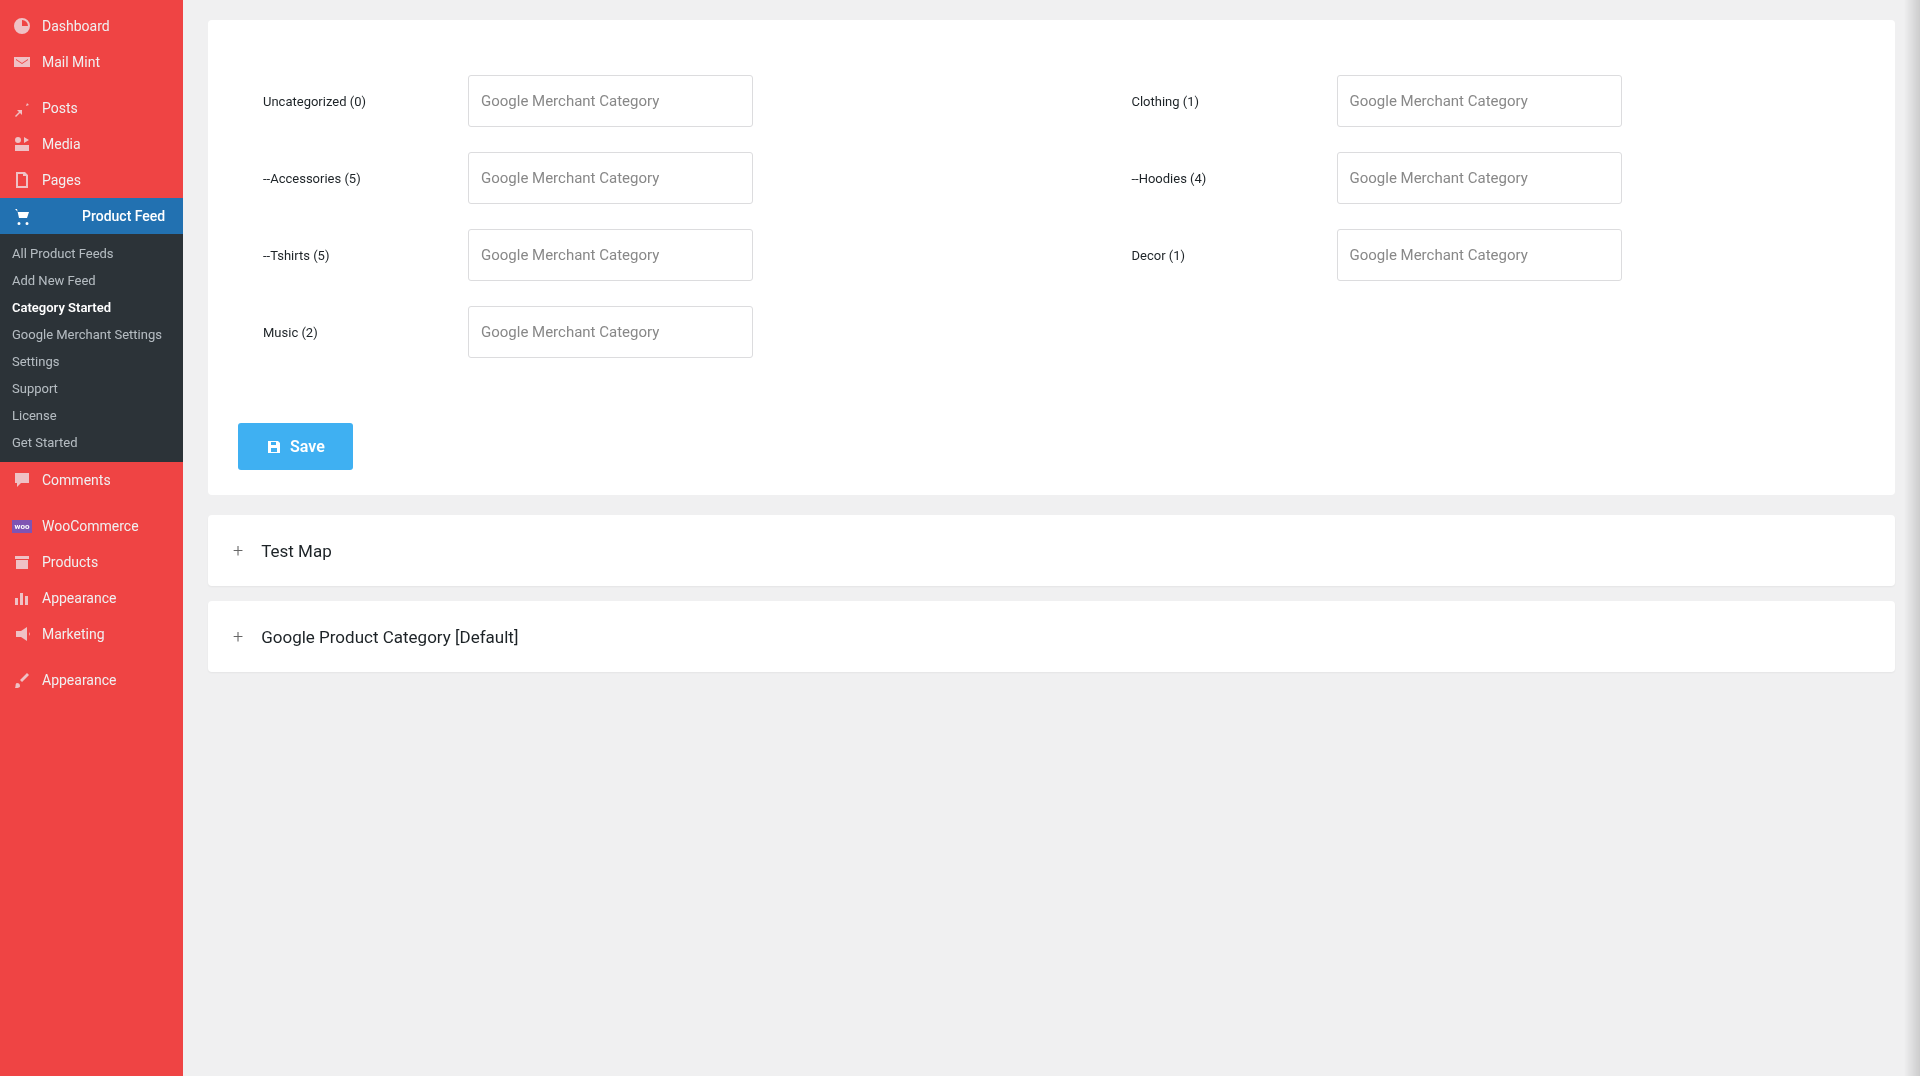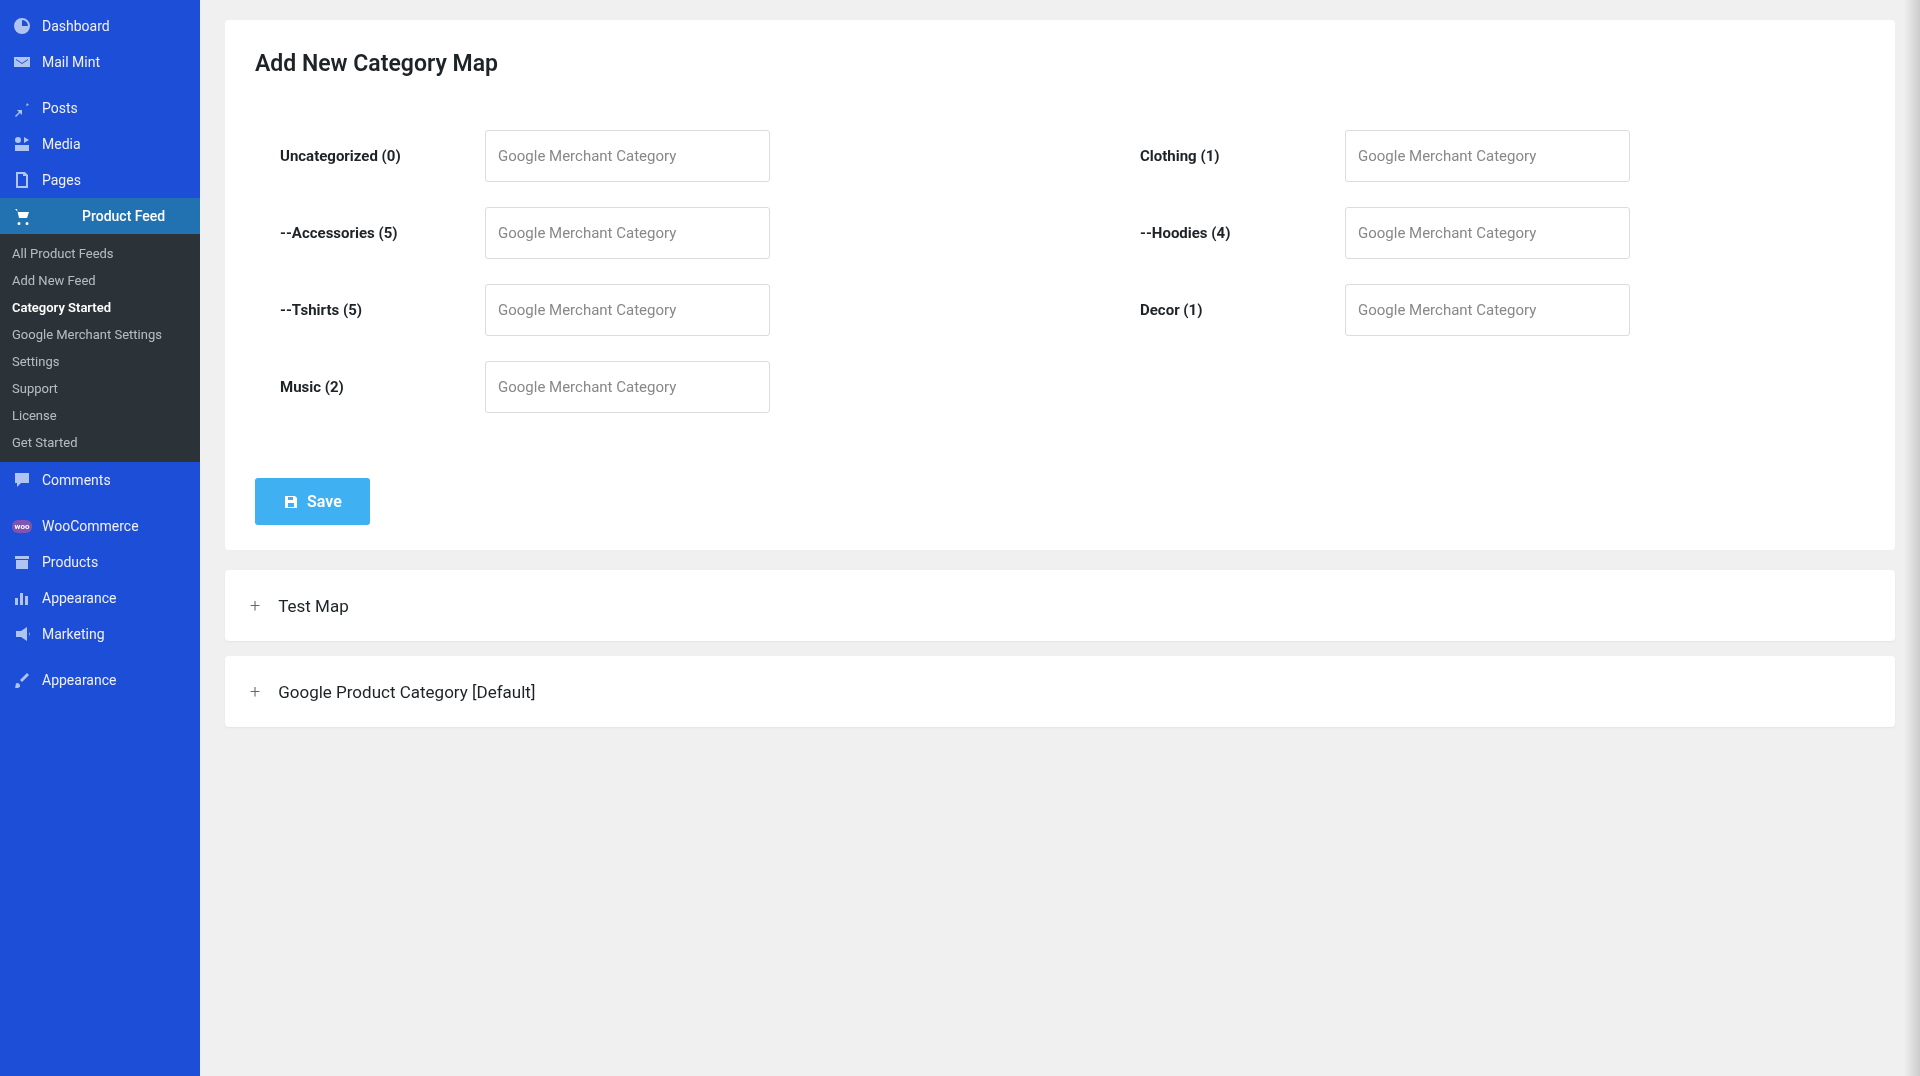--- a/index.html
+++ b/index.html
@@ -7,22 +7,22 @@
       padding: 0;
       box-sizing: border-box;
       font-family: -apple-system, BlinkMacSystemFont, "Segoe UI", Roboto, Oxygen-Sans, Ubuntu, Cantarell, "Helvetica Neue", sans-serif;
     }
     body {
       display: flex;
       min-height: 100vh;
       background: #f0f0f1;
     }
     .sidebar {
-      width: 200px;
-      background: #1d4ed8;
+      width: 183px;
+      background: #ef4444;
       color: #f0f0f1;
       flex-shrink: 0;
       padding-top: 8px;
     }
     .menu-item {
       display: flex;
       align-items: center;
       padding: 8px 12px;
       color: #f0f0f1;
       cursor: pointer;
@@ -125,22 +125,22 @@
       display: grid;
       grid-template-columns: 1fr 1fr;
       gap: 0 160px;
     }
     .category-row {
       display: flex;
       align-items: center;
       margin-bottom: 25px;
     }
     .category-label {
-      font-size: 15px;
-      font-weight: 700;
+      font-size: 13px;
+      font-weight: 400;
       color: #1d2327;
       width: 205px;
       flex-shrink: 0;
     }
     .category-input {
       width: 285px;
       height: 52px;
       border: 1px solid #dcdcde;
       border-radius: 3px;
       padding: 0 12px;
@@ -275,21 +275,21 @@
     <span class="menu-icon">
       <svg width="20" height="20" viewBox="0 0 20 20" fill="currentColor">
           <path d="M3 3h14v10H9l-4 4v-4H3V3z"></path>
         </svg>
     </span>
     <span>Comments</span>
   </div>
   <div style="height: 10px"></div>
   <div class="menu-item main">
     <span class="menu-icon">
-      <span style="background:#7f54b3;color:#fff;font-size:8px;font-weight:bold;padding:2px 3px;border-radius:6px">woo</span>
+      <span style="background:#7f54b3;color:#fff;font-size:8px;font-weight:bold;padding:2px 3px;border-radius:0">woo</span>
     </span>
     <span>WooCommerce</span>
   </div>
   <div class="menu-item main">
     <span class="menu-icon">
       <svg width="20" height="20" viewBox="0 0 20 20" fill="currentColor">
           <path d="M3 4h14v3H3V4zm1 4h12v9H4V8z"></path>
         </svg>
     </span>
     <span>Products</span>
@@ -316,21 +316,20 @@
       <svg width="20" height="20" viewBox="0 0 20 20" fill="currentColor">
           <path d="M15 3l2 2-7 7-2-2 7-7zM5 13c2 0 3 1 3 3s-3 2-5 2c1-1 0-5 2-5z"></path>
         </svg>
     </span>
     <span>Appearance</span>
   </div>
 </div>
 
 <div class="content">
   <div class="panel" style="padding-bottom: 10px;">
-    <h1 class="page-title">Add New Category Map</h1>
     
 
     <div class="categories-panel">
       <div class="categories-grid">
         <div>
           <div class="category-row">
             <span class="category-label">Uncategorized (0)</span>
             <input type="text" class="category-input" placeholder="Google Merchant Category" style="">
           </div>
           <div class="category-row">

